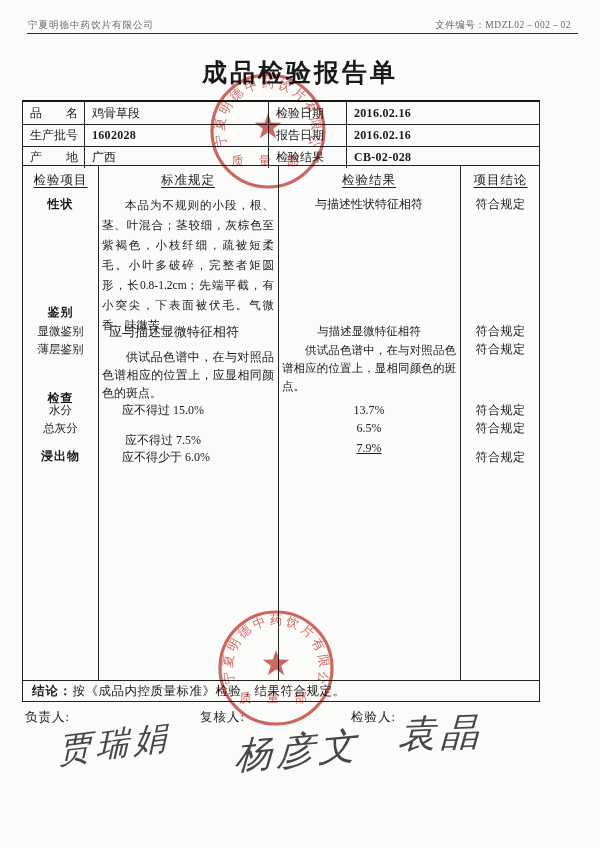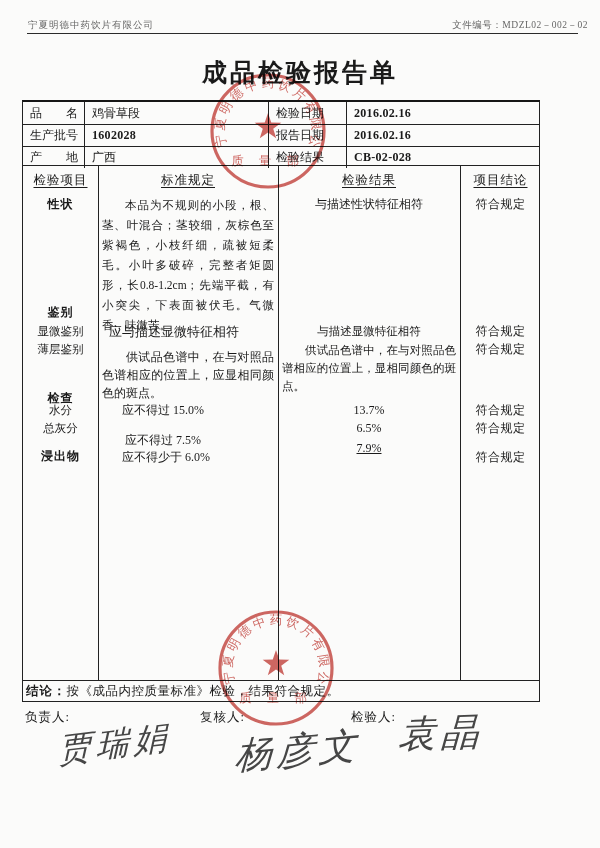--- a/index.html
+++ b/index.html
@@ -1,21 +1,21 @@
 <!DOCTYPE html>
 <html><head>
 <meta charset="utf-8">
 <style>
   html,body{margin:0;padding:0;}
   body{background:#e8e8e8;font-family:"Liberation Serif","DejaVu Serif",serif;}
   .page{position:relative;width:600px;height:848px;margin:0 auto;background:#fbfbfa;color:#1a1a1a;overflow:hidden;}
 
   
   .hdr-company{position:absolute;left:28px;top:19px;font-size:9.5px;color:#4a4a4a;letter-spacing:1px;opacity:.85;}
-  .hdr-docno{position:absolute;right:12px;top:19px;font-size:9.5px;color:#4a4a4a;letter-spacing:.5px;opacity:.85;}
+  .hdr-docno{position:absolute;right:29px;top:19px;font-size:9.5px;color:#4a4a4a;letter-spacing:.5px;opacity:.85;}
   .hdr-rule{position:absolute;left:27px;top:33px;width:551px;border-top:1.6px solid #2b2b2b;}
 
   
   .title{position:absolute;left:0;top:56px;width:100%;text-align:center;font-size:25px;font-weight:bold;letter-spacing:3px;}
 
   
   .info-table{position:absolute;left:22px;top:100px;width:518px;height:66px;display:grid;
     grid-template-columns:61px 184px 78px 1fr;grid-template-rows:22px 22px 22px;
     border:1px solid #222;border-top:2.2px solid #161616;box-sizing:border-box;background:transparent;}
   .info-cell{border-left:1px solid #222;border-top:1px solid #222;display:flex;align-items:center;
@@ -38,21 +38,21 @@
   .item.b{font-weight:bold;letter-spacing:1px;}
   .item.s{font-size:11.5px;}
   .para{ text-align:justify;text-indent:2em;}
   .c2{left:79px;width:172px;}
   .c3{left:259px;width:174px;}
   .c3c{left:255px;width:182px;text-align:center;}
   .c4{left:437px;width:81px;text-align:center;letter-spacing:.5px;}
 
   
   .concl-row{position:absolute;left:22px;top:680px;width:518px;height:22px;border:1px solid #222;
-    box-sizing:border-box;display:flex;align-items:center;padding-left:3px;font-size:12.5px;}
+    box-sizing:border-box;display:flex;align-items:center;padding-left:9px;font-size:12.5px;}
   .concl-label{font-weight:bold;letter-spacing:1px;}
   .concl-text{letter-spacing:.5px;}
 
   
   .sig-label{position:absolute;top:709px;font-size:12.5px;letter-spacing:1px;}
   .sl1{left:25px;} .sl2{left:200px;} .sl3{left:351px;}
   .signature{position:absolute;font-size:33px;color:#2e2e2e;font-style:italic;opacity:.88;
     letter-spacing:5px;white-space:nowrap;font-family:"Liberation Serif","DejaVu Serif",serif;}
   .sg1{left:58px;top:722px;transform:rotate(-7deg) skewX(-6deg);}
   .sg2{left:235px;top:726px;font-size:37px;transform:rotate(-5deg) skewX(-8deg);}

